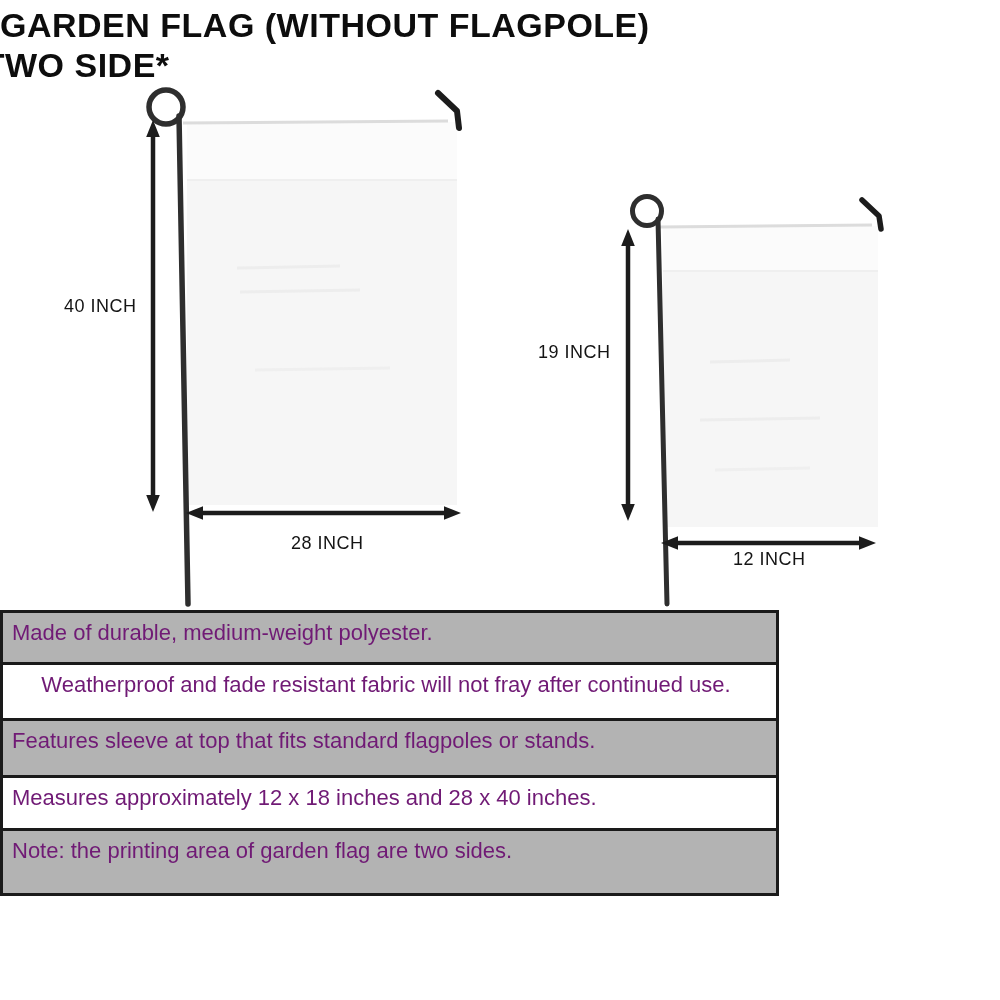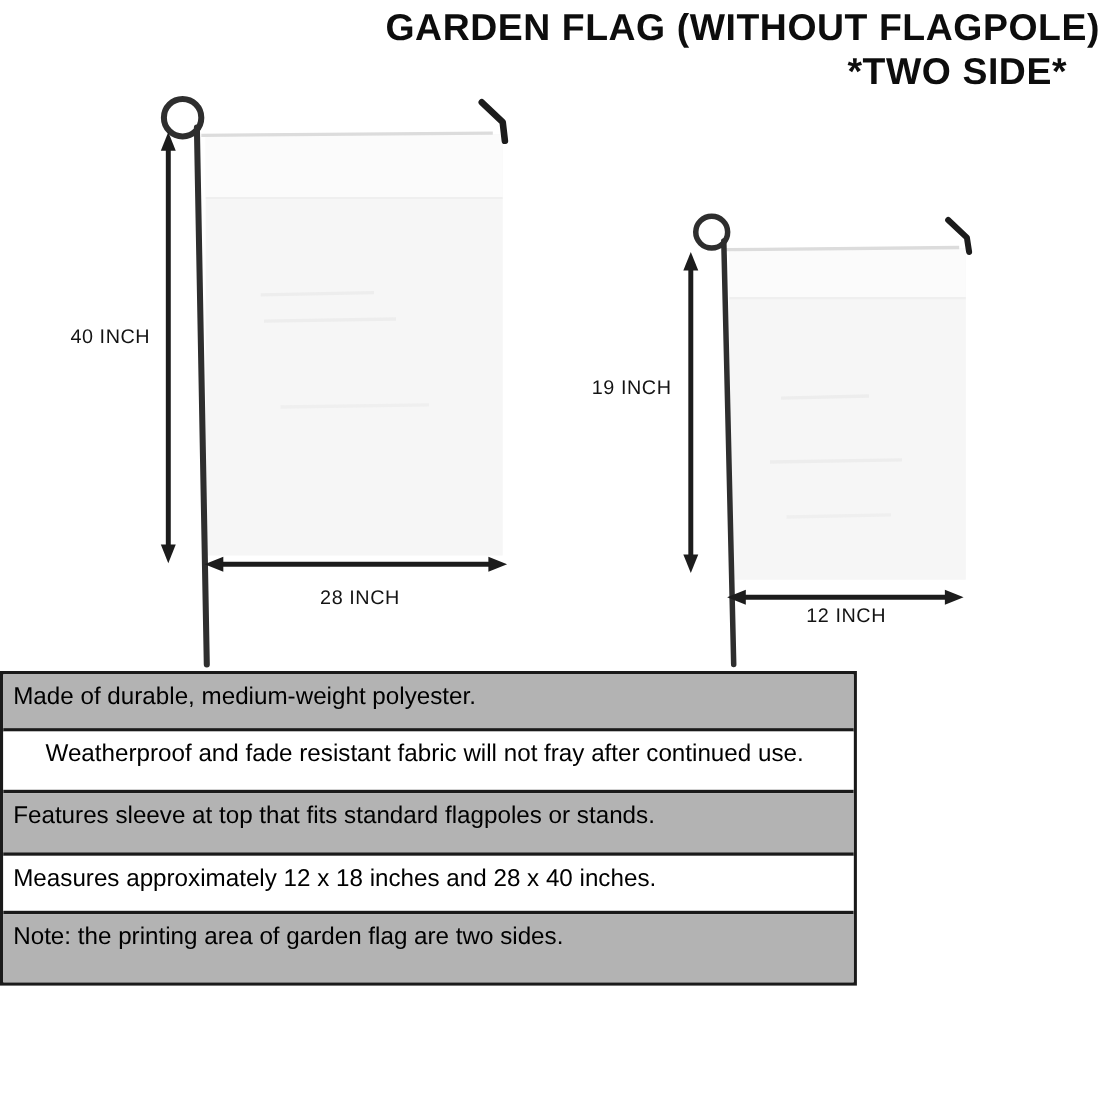--- a/index.html
+++ b/index.html
@@ -10,21 +10,21 @@
     height: 1000px;
     background: #ffffff;
     overflow: hidden;
     font-family: "Liberation Sans", sans-serif;
   }
   .title-block {
     position: absolute;
     top: 5px;
     left: 0;
     width: 1000px;
-    text-align: right;
+    text-align: left;
     color: #0d0d0d;
     font-weight: 800;
     line-height: 1.18;
   }
   .title-line1 {
     font-size: 34px;
     letter-spacing: 0.5px;
   }
   .title-line2 {
     font-size: 34px;
@@ -56,21 +56,21 @@
     left: 0;
     width: 779px;
     border: 3px solid #1a1a1a;
     background: #ffffff;
   }
   .spec-row {
     width: 100%;
     border-bottom: 3px solid #1a1a1a;
     padding: 6px 16px 0 9px;
     font-size: 22px;
-    color: #000000;
+    color: #701a75;
     line-height: 1.25;
     overflow: hidden;
   }
   .spec-row:last-child { border-bottom: none; }
   .spec-row.shaded { background: #b3b3b3; }
   .spec-row.plain  { background: #ffffff; }
   .row-h-1 { height: 52px; }
   .row-h-2 { height: 56px; text-align: center; }
   .row-h-3 { height: 57px; }
   .row-h-4 { height: 53px; }

